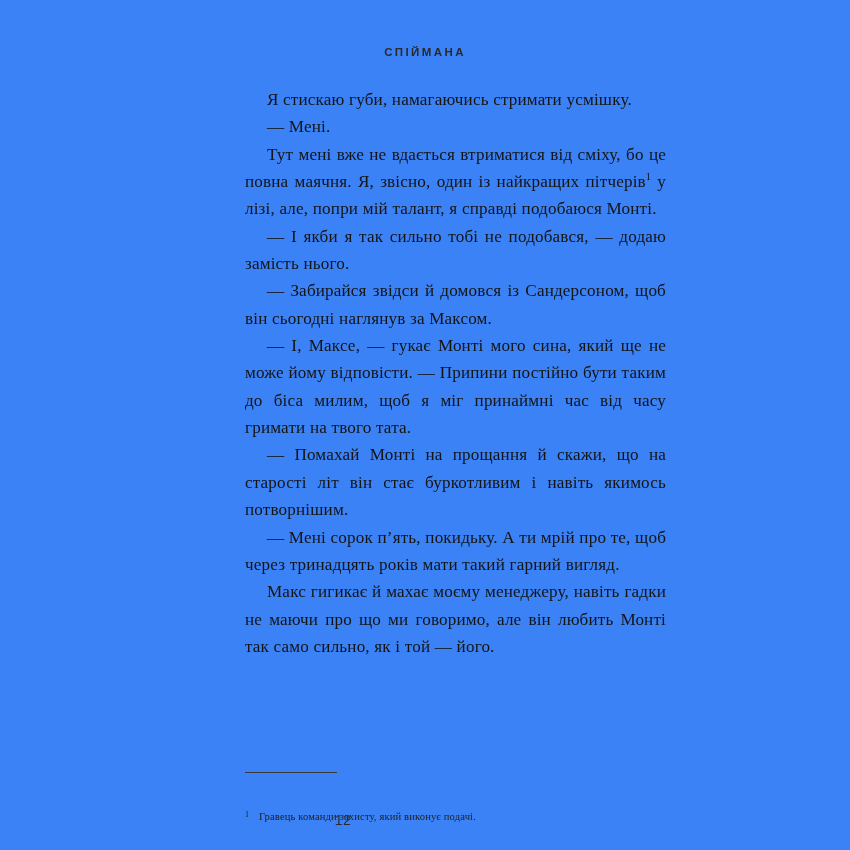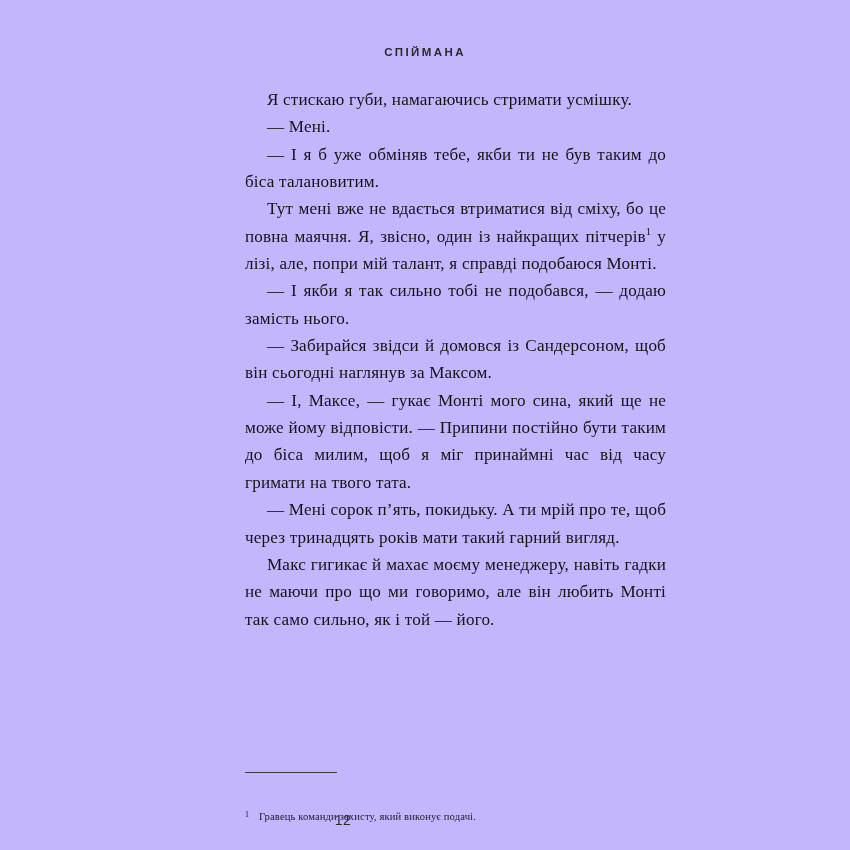--- a/index.html
+++ b/index.html
@@ -15,21 +15,21 @@
     position: relative;
     overflow: hidden;
   }
 
   .page {
     position: absolute;
     left: 0;
     top: 0;
     width: 850px;
     height: 850px;
-    background: #c4b5fd;
+    background: #3b82f6;
   }
 
   
   .running-header {
     position: absolute;
     top: 46px;
     left: 0;
     width: 850px;
     text-align: center;
     font-family: "Liberation Sans", "DejaVu Sans", sans-serif;
@@ -125,27 +125,27 @@
 <body>
 
 <div class="page">
 
   <div class="running-header">СПІЙМАНА</div>
 
   <div class="text-block">
 
     <p class="para">Я стискаю губи, намагаючись стримати усмішку.</p>
     <p class="para">— Мені.</p>
-    <p class="para">— І я б уже обміняв тебе, якби ти не був таким до біса талановитим.</p>
 
     <p class="para"><span>Тут мені вже не вдається втриматися від сміху, бо це повна маячня. Я, звісно, один із найкращих пітчерів</span><sup class="fn-ref">1</sup><span> у лізі, але, попри мій талант, я справді подобаюся Монті.</span></p>
 
     <p class="para">— І якби я так сильно тобі не подобався, — додаю замість нього.</p>
     <p class="para">— Забирайся звідси й домовся із Сандерсоном, щоб він сьогодні наглянув за Максом.</p>
     <p class="para">— І, Максе, — гукає Монті мого сина, який ще не може йому відповісти. — Припини постійно бути таким до біса милим, щоб я міг принаймні час від часу гримати на твого тата.</p>
+    <p class="para">— Помахай Монті на прощання й скажи, що на старості літ він стає буркотливим і навіть якимось потворнішим.</p>
     <p class="para">— Мені сорок п’ять, покидьку. А ти мрій про те, щоб через тринадцять років мати такий гарний вигляд.</p>
     <p class="para">Макс гигикає й махає моєму менеджеру, навіть гадки не маючи про що ми говоримо, але він любить Монті так само сильно, як і той — його.</p>
 
   </div>
 
   <div class="footnote-area">
     <div class="footnote-rule"></div>
     <div class="footnote-row">
       <span class="footnote-marker">1</span>
       <span class="footnote-text">Гравець команди захисту, який виконує подачі.</span>

